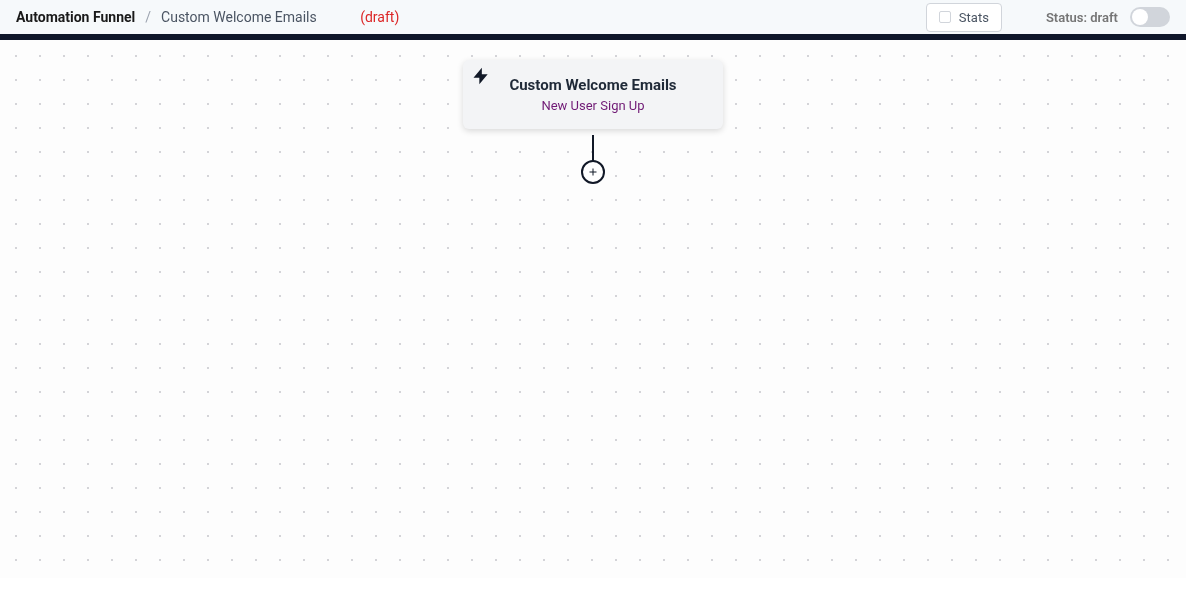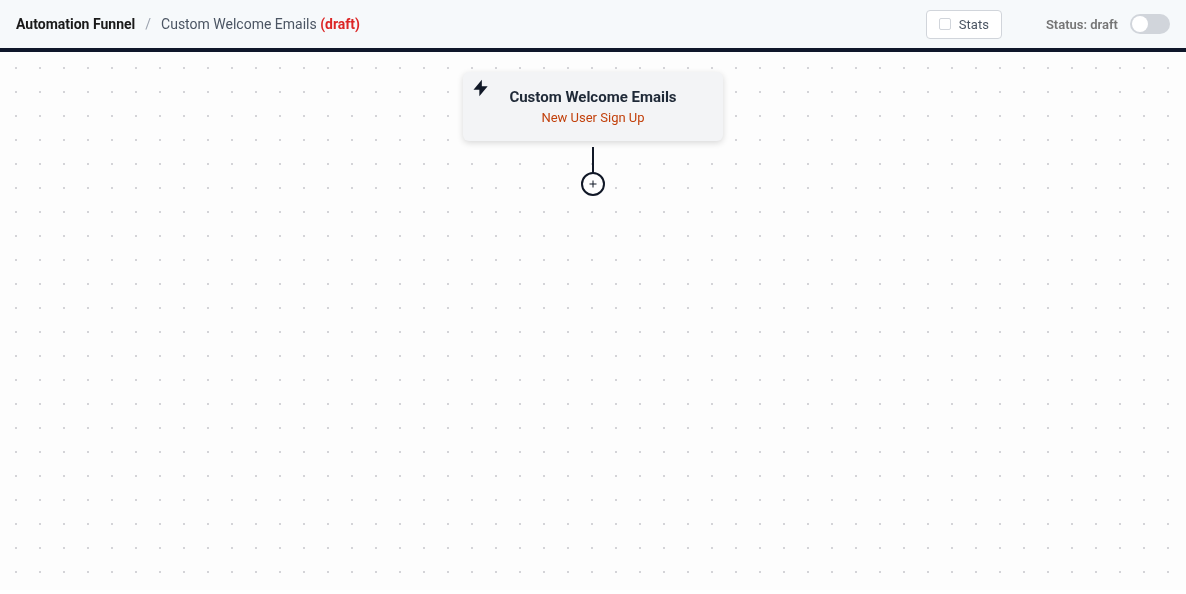--- a/index.html
+++ b/index.html
@@ -11,44 +11,45 @@
       font-family: -apple-system, BlinkMacSystemFont, "Segoe UI", Roboto, "Helvetica Neue", Arial, sans-serif;
       background: #fff;
       width: 1186px;
       height: 594px;
       overflow: hidden;
     }
     .header {
       display: flex;
       align-items: center;
       justify-content: space-between;
-      height: 52px;
+      height: 40px;
       padding: 0 16px;
       background: #f6f9fb;
-      border-bottom: 4px solid #0f172a;
+      border-bottom: 6px solid #0f172a;
     }
     .breadcrumb {
       display: flex;
       align-items: center;
       gap: 10px;
       font-size: 14px;
     }
     .breadcrumb .root {
       font-weight: 700;
       color: #1a1a1a;
     }
     .breadcrumb .sep {
       color: #9ca3af;
     }
     .breadcrumb .current {
       color: #4b5563;
     }
     .breadcrumb .draft {
       color: #dc2626;
-      font-weight: 700;
+      font-weight: 400;
+      margin-left: 40px;
     }
     .header-right {
       display: flex;
       align-items: center;
       gap: 12px;
     }
     .stats-btn {
       display: flex;
       align-items: center;
       gap: 8px;
@@ -117,21 +118,21 @@
       left: 8px;
     }
     .node-title {
       font-size: 15px;
       font-weight: 700;
       color: #1f2937;
       margin-bottom: 4px;
     }
     .node-sub {
       font-size: 13px;
-      color: #c2410c;
+      color: #701a75;
     }
     .connector {
       position: absolute;
       top: 95px;
       left: 50%;
       transform: translateX(-50%);
       width: 2px;
       height: 28px;
       background: #111827;
     }

